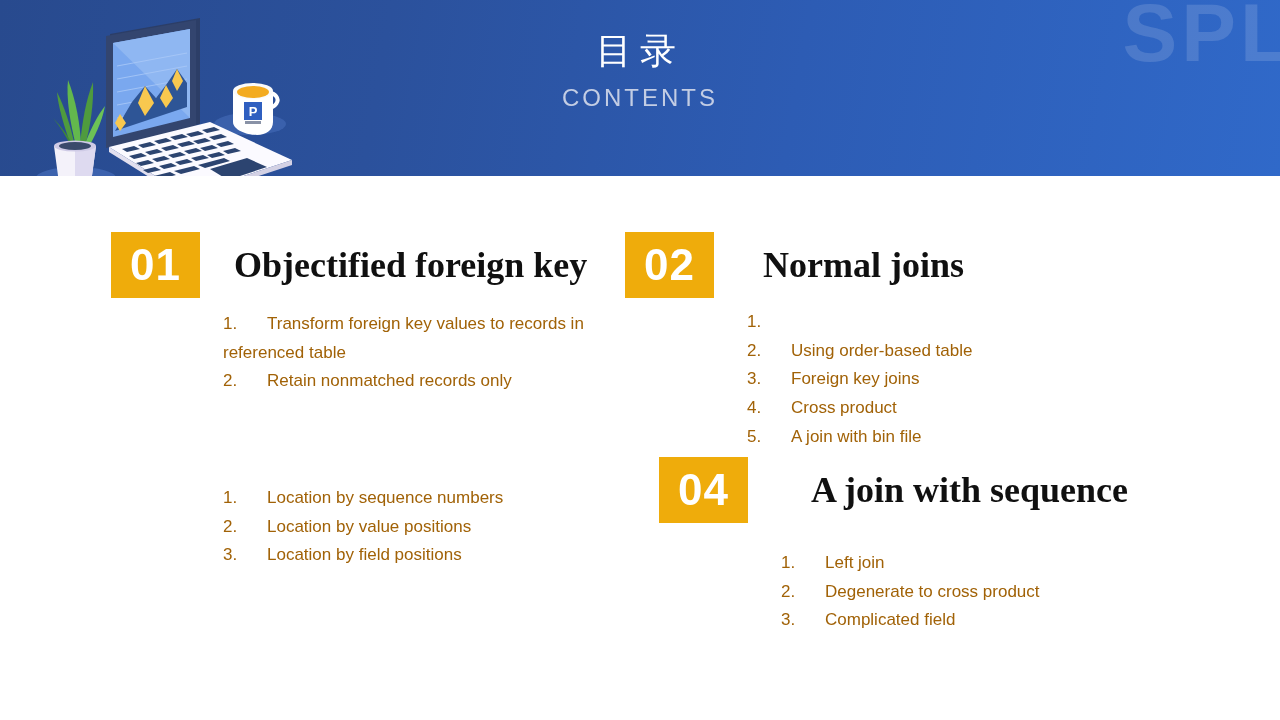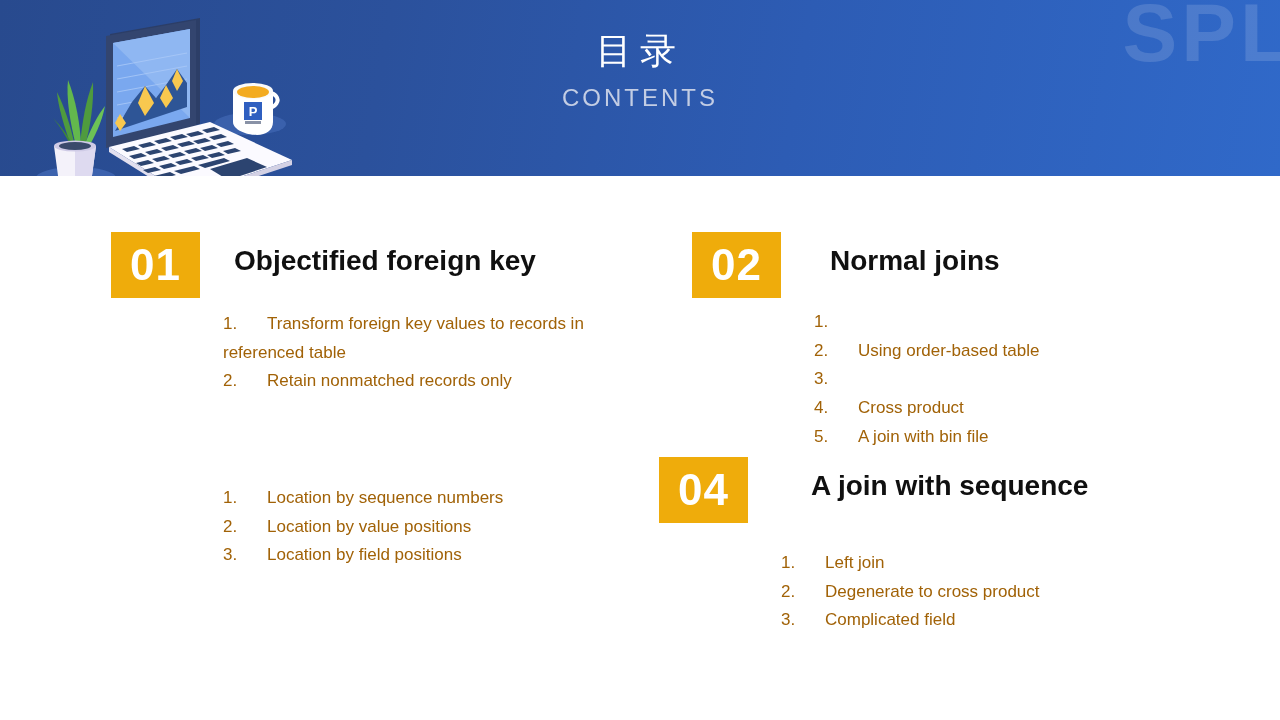--- a/index.html
+++ b/index.html
@@ -77,21 +77,21 @@
     top: 176px;
     width: 1280px;
     height: 544px;
     background: #ffffff;
   }
 
   .toc-section {
     position: absolute;
   }
   #toc-section-1 { left: 111px; top:  56px; width: 530px; }
-  #toc-section-2 { left: 692px; top:  56px; width: 470px; }
+  #toc-section-2 { left: 625px; top:  56px; width: 470px; }
   #toc-section-3 { left: 111px; top: 281px; width: 530px; }
   #toc-section-4 { left: 659px; top: 281px; width: 500px; }
 
   .section-head {
     display: flex;
     align-items: flex-start;
   }
   .num-badge {
     width: 89px;
     height: 66px;
@@ -100,24 +100,24 @@
     font-size: 44px;
     font-weight: bold;
     font-family: "Liberation Sans", sans-serif;
     display: flex;
     align-items: center;
     justify-content: center;
     letter-spacing: 1px;
     flex: none;
   }
   .section-title {
-    font-size: 28px;
+    font-size: 36px;
     font-weight: bold;
     color: #101010;
-    font-family: Liberation Sans, sans-serif;
+    font-family: Liberation Serif, serif;
     white-space: nowrap;
     line-height: 1;
   }
   #toc-section-1 .section-title { margin-left: 34px; margin-top: 15px; }
   #toc-section-2 .section-title { margin-left: 49px; margin-top: 15px; }
   #toc-section-3 .section-title { margin-left: 34px; margin-top: 15px; }
   #toc-section-4 .section-title { margin-left: 63px; margin-top: 15px; }
 
   .item-list {
     list-style: none;
@@ -275,20 +275,21 @@
     <ul class="item-list" id="list-2">
       <li class="item-row">
         <span class="item-num">1.</span>
       </li>
       <li class="item-row">
         <span class="item-num">2.</span>
         <span class="item-text">Using order-based table</span>
       </li>
       <li class="item-row">
         <span class="item-num">3.</span>
+        <span class="item-text">Foreign key joins</span>
       </li>
       <li class="item-row">
         <span class="item-num">4.</span>
         <span class="item-text">Cross product</span>
       </li>
       <li class="item-row">
         <span class="item-num">5.</span>
         <span class="item-text">A join with bin file</span>
       </li>
     </ul>

